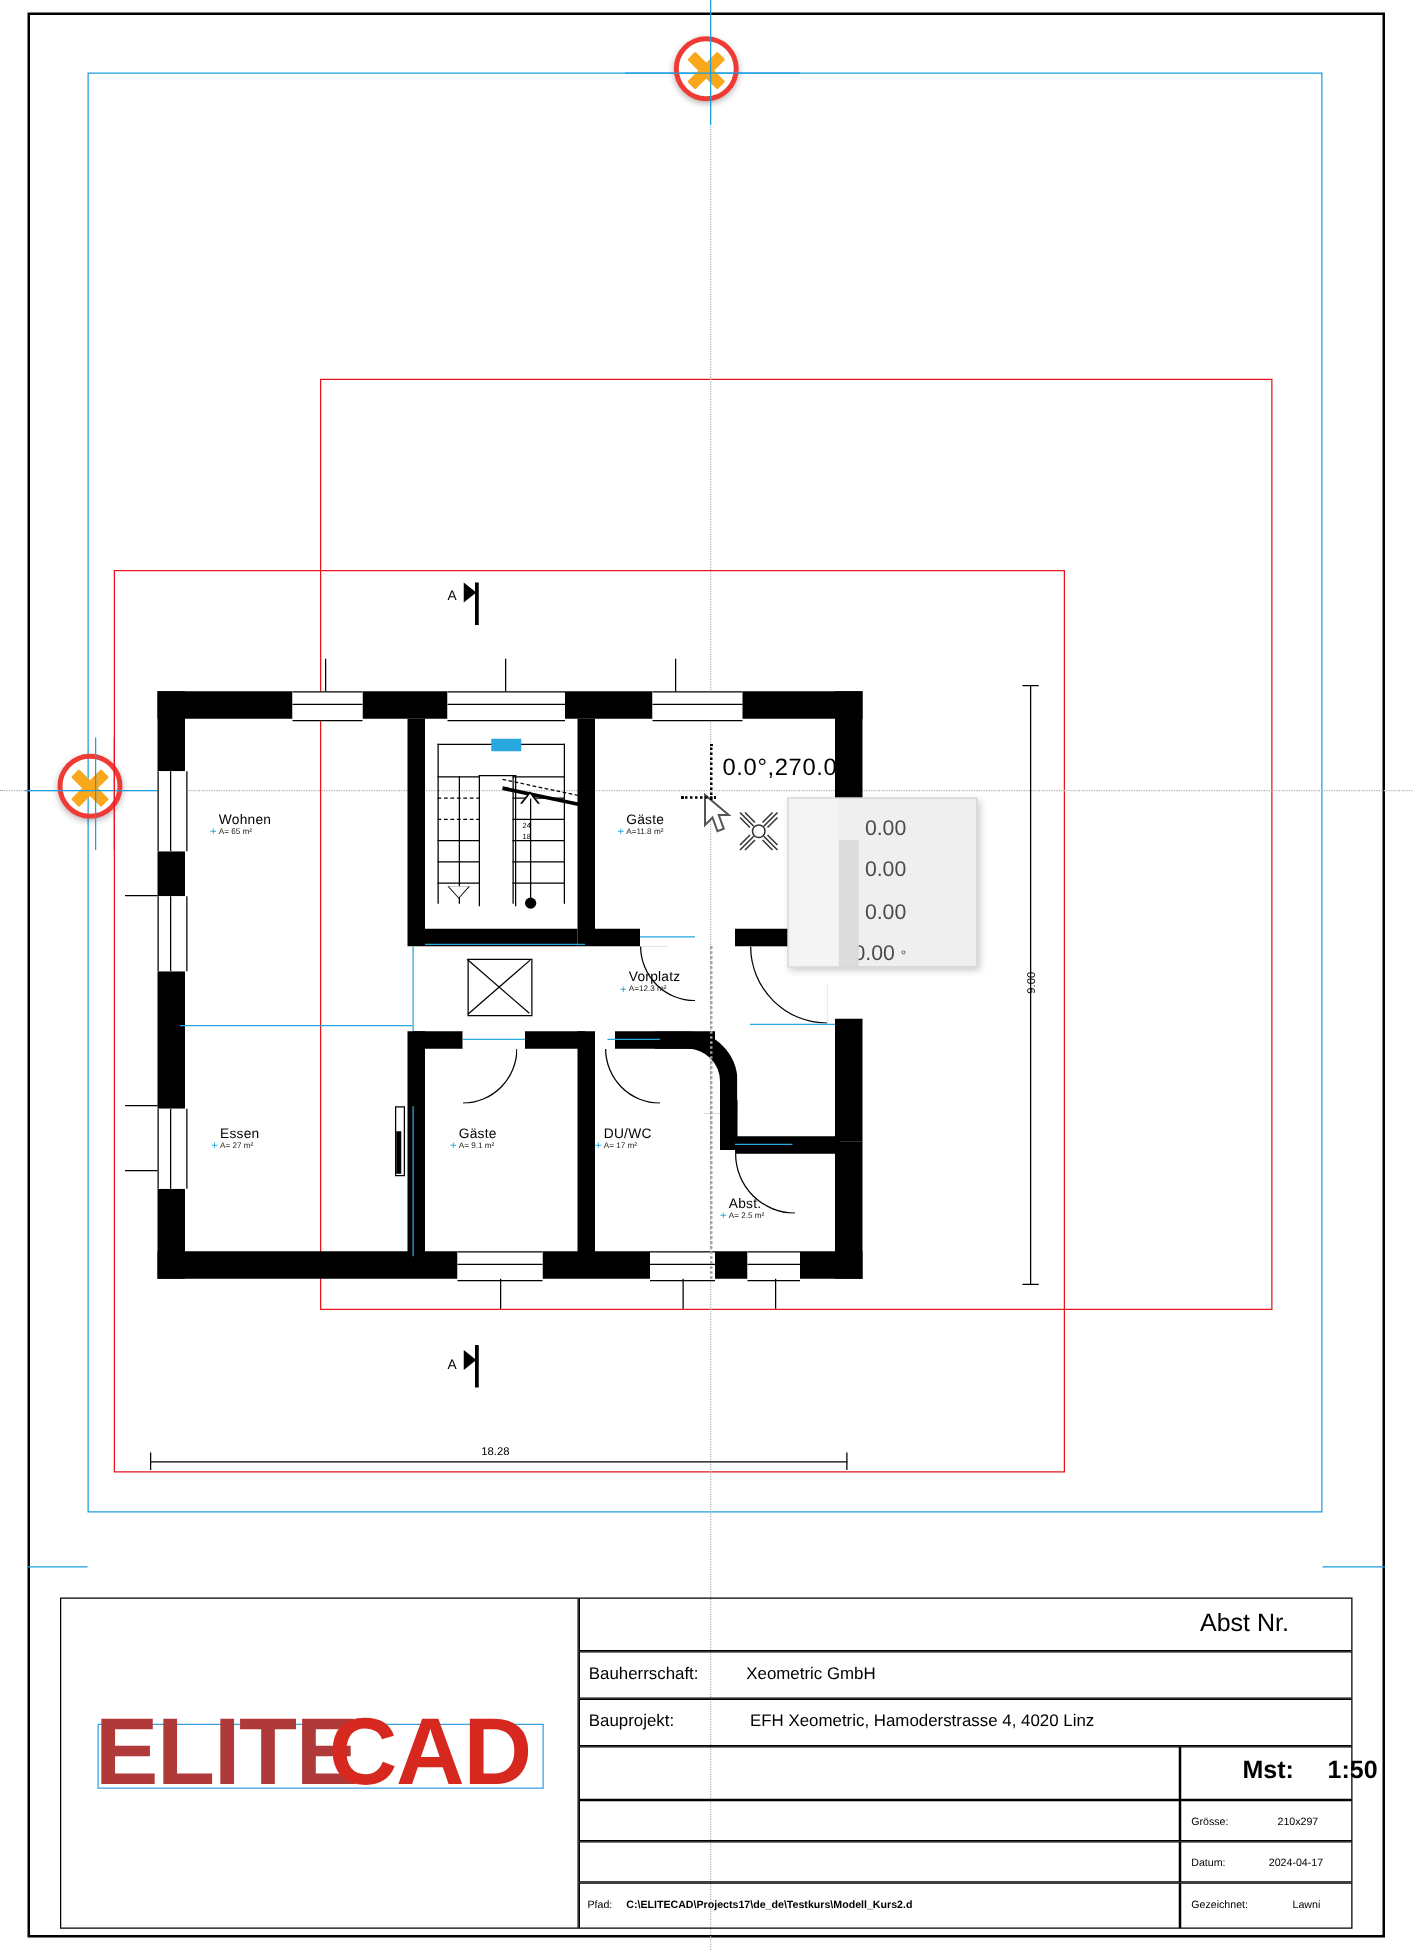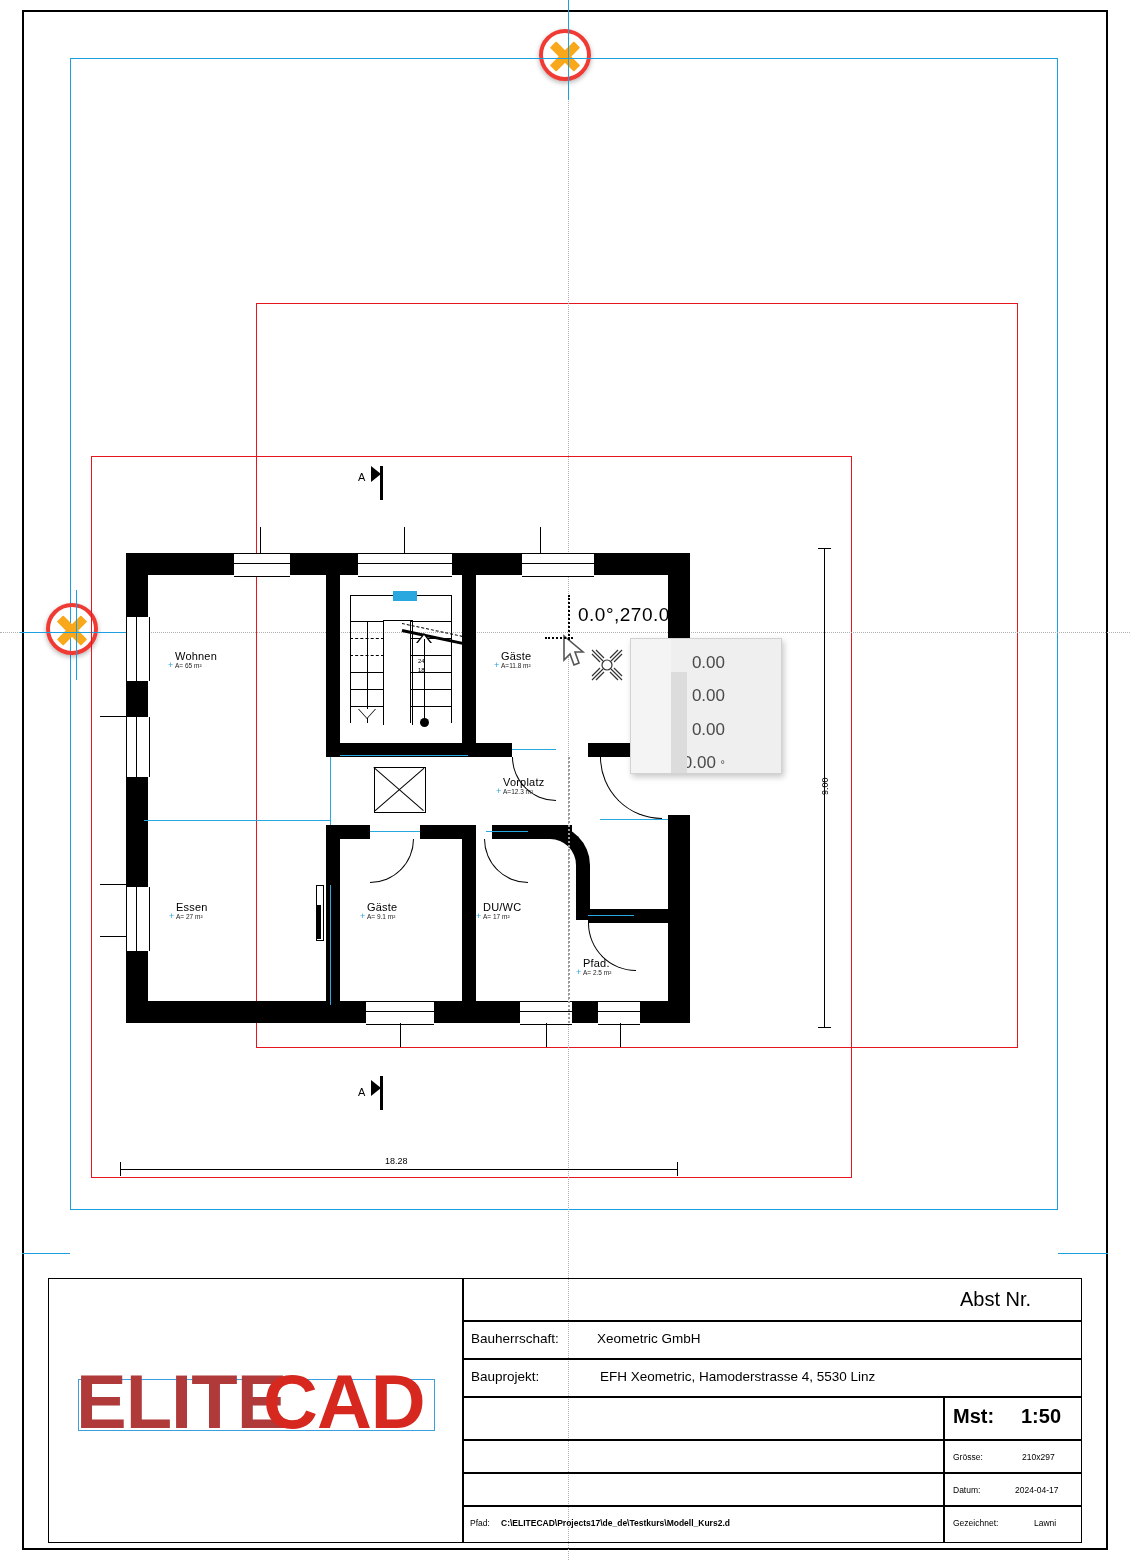--- a/index.html
+++ b/index.html
@@ -51,21 +51,21 @@
   .coordbox .val{flex:1;text-align:right;padding-right:56px;font-size:17px;color:#4a4a4a;}
   .coordbox .deg{font-size:11px;}
   .cb-shade{position:absolute;background:#dcdcdc;}
   .angletxt{position:absolute;font-size:19px;color:#000;white-space:nowrap;letter-spacing:.5px;text-align:right;}
 
   
   .tb{position:absolute;border:1px solid #000;box-sizing:border-box;}
   .tbtxt{position:absolute;font-size:13.5px;color:#000;white-space:nowrap;}
   .tbtxt.sm{font-size:8.5px;}
   .tbtxt.big{font-size:20px;}
-  .tbtxt.bold{font-weight:bold;}
+  .tbtxt.bold{font-weight:bold;margin-left:41px;}
   .logo-box{position:absolute;border:1px solid #3aa0e0;box-sizing:border-box;}
   .logo-txt{position:absolute;font-size:76px;font-weight:bold;letter-spacing:-1px;
       line-height:76px;font-family:"Liberation Sans",sans-serif;}
 </style>
 </head>
 <body>
 
 <div id="stage">
 
   <div class="sheet-border" style="left:22px;top:10px;width:1086px;height:1540px;"></div>
@@ -266,21 +266,21 @@
       <span>Gäste</span>
       <span class="area">A= 9.1 m²</span>
     </div>
     <div class="roomlbl" style="left:483px;top:901px;">
       <span class="plus">+</span>
       <span>DU/WC</span>
       <span class="area">A= 17 m²</span>
     </div>
     <div class="roomlbl" style="left:583px;top:957px;">
       <span class="plus">+</span>
-      <span>Pfad.</span>
+      <span>Abst.</span>
       <span class="area">A= 2.5 m²</span>
     </div>
 
     <div class="secmark" style="left:358px;top:471px;">
       <span>A</span>
     </div>
     <div style="position:absolute;left:380px;top:466px;width:3px;height:34px;background:#000;"></div>
     <div style="position:absolute;left:371px;top:466px;width:0;height:0;border-top:8px solid transparent;border-bottom:8px solid transparent;border-left:10px solid #000;"></div>
 
     <div class="secmark" style="left:358px;top:1086px;">
@@ -384,21 +384,21 @@
 
     <div class="tb" style="left:463px;top:1278px;width:619px;height:43px;"></div>
     <div class="tbtxt big" style="left:960px;top:1288px;">Abst Nr.</div>
 
     <div class="tb" style="left:463px;top:1321px;width:619px;height:38px;"></div>
     <div class="tbtxt" style="left:471px;top:1331px;">Bauherrschaft:</div>
     <div class="tbtxt" style="left:597px;top:1331px;">Xeometric GmbH</div>
 
     <div class="tb" style="left:463px;top:1359px;width:619px;height:38px;"></div>
     <div class="tbtxt" style="left:471px;top:1369px;">Bauprojekt:</div>
-    <div class="tbtxt" style="left:600px;top:1369px;">EFH Xeometric, Hamoderstrasse 4, 5530 Linz</div>
+    <div class="tbtxt" style="left:600px;top:1369px;">EFH Xeometric, Hamoderstrasse 4, 4020 Linz</div>
 
     <div class="tb" style="left:463px;top:1397px;width:481px;height:43px;"></div>
     <div class="tb" style="left:944px;top:1397px;width:138px;height:43px;"></div>
     <div class="tbtxt big bold" style="left:953px;top:1405px;">Mst:</div>
     <div class="tbtxt big bold" style="left:1021px;top:1405px;">1:50</div>
 
     <div class="tb" style="left:463px;top:1440px;width:481px;height:33px;"></div>
     <div class="tb" style="left:944px;top:1440px;width:138px;height:33px;"></div>
     <div class="tbtxt sm" style="left:953px;top:1452px;">Grösse:</div>
     <div class="tbtxt sm" style="left:1022px;top:1452px;">210x297</div>

